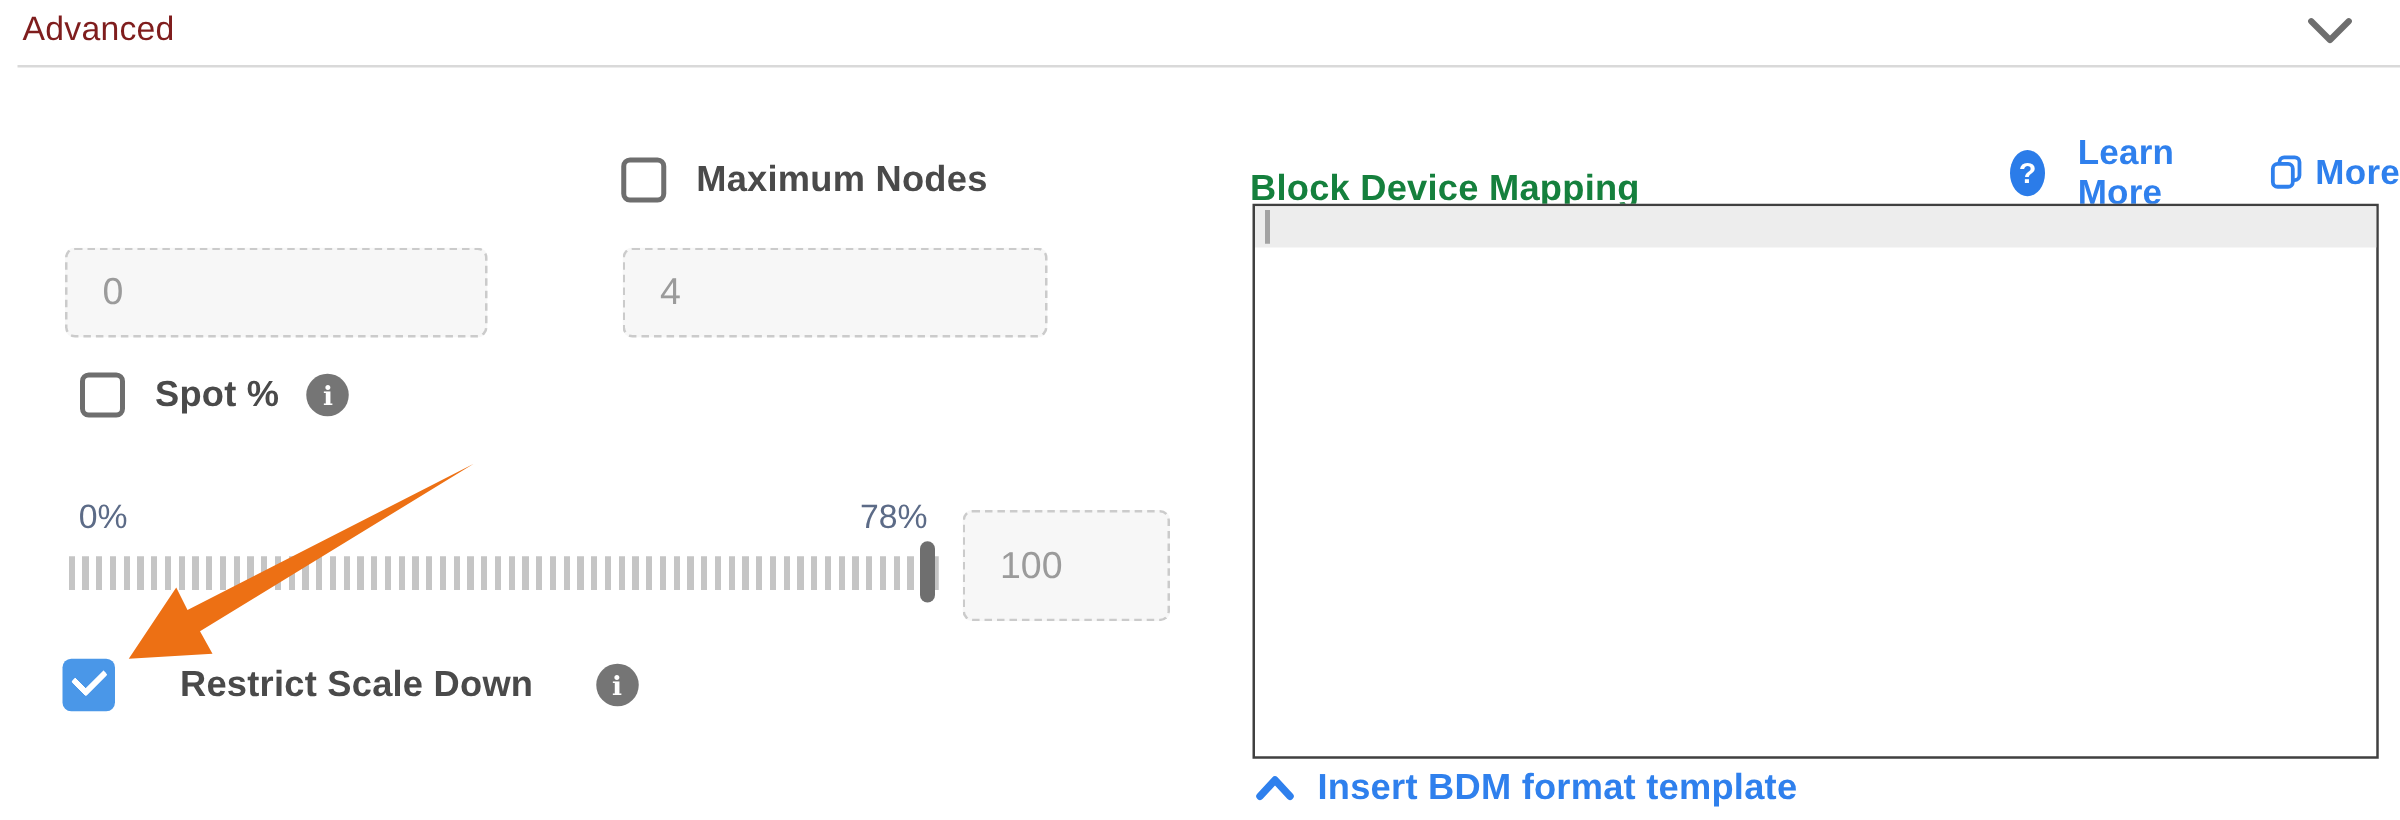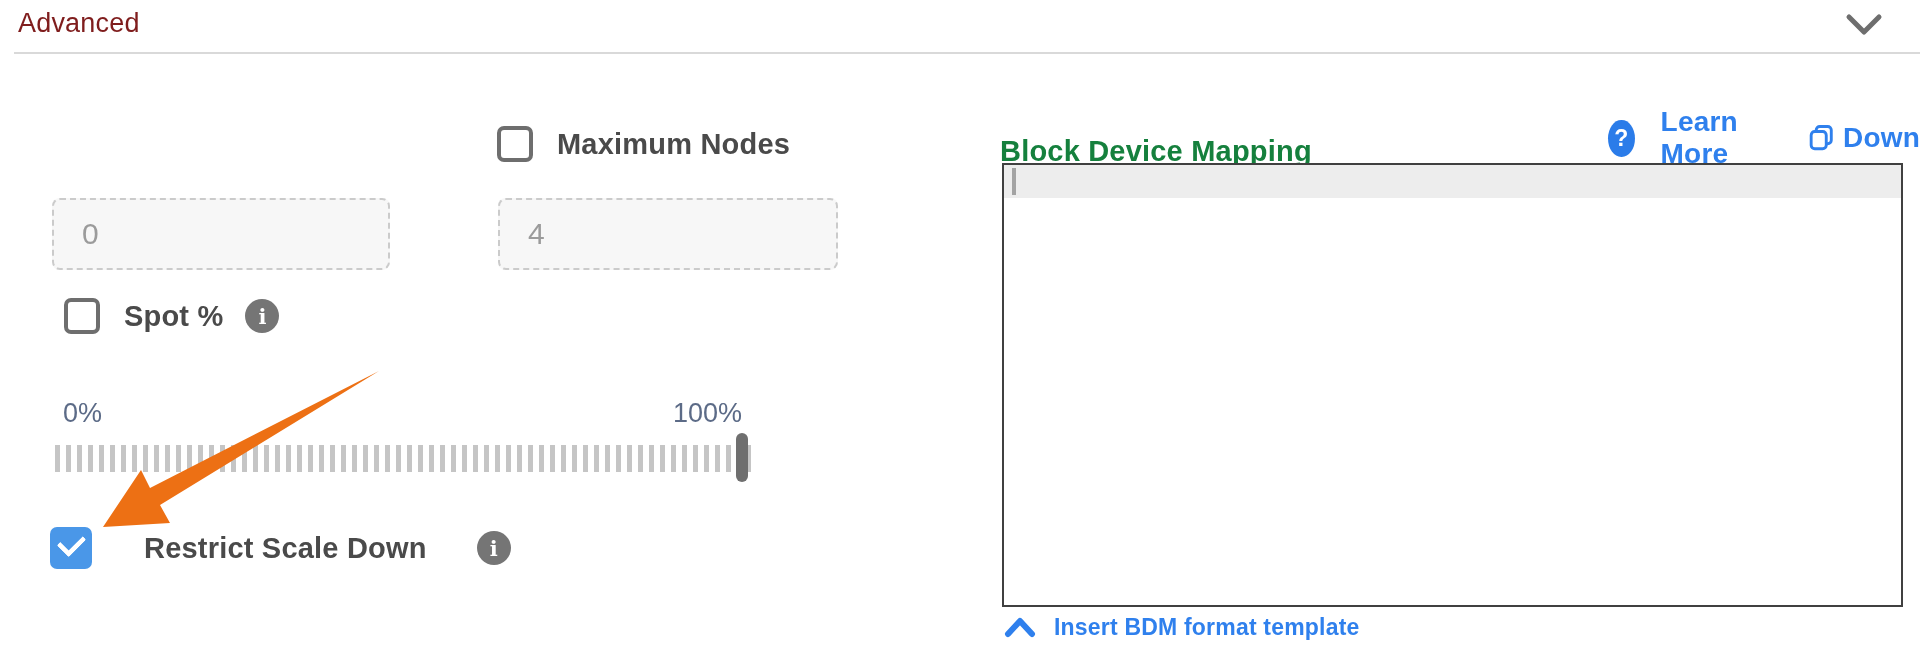--- a/index.html
+++ b/index.html
@@ -40,21 +40,21 @@
   .qmark { width:37px; height:37px; border-radius:50%; background:#2b7ce9; color:#fff; font-size:23px; font-weight:700; display:flex; align-items:center; justify-content:center; cursor:pointer; }
   .link-text { color:#2f80ed; font-size:28px; font-weight:700; cursor:pointer; letter-spacing:0.2px; }
   .lm-text { margin-left:26px; }
   .copy-icon { margin-left:38px; margin-right:10px; cursor:pointer; }
 
   .editor { position:absolute; left:1002px; top:163px; width:901px; height:444px; border:2px solid #404040; background:#fff; cursor:text; }
   .active-line { position:absolute; left:0; right:0; top:0; height:33px; background:#ededed; }
   .caret { position:absolute; left:8px; top:3px; width:4px; height:27px; background:#a3a3a3; }
 
   .insert-row { position:absolute; left:1004px; top:614px; display:flex; align-items:center; cursor:pointer; }
-  .insert-text { margin-left:18px; font-size:23px; }
+  .insert-text { margin-left:18px; font-size:29px; }
 </style>
 </head>
 <body>
 
 <div class="page">
 
   <div class="hdr-title">Advanced</div>
   <svg class="hdr-chevron" viewBox="0 0 38 26">
     <polyline points="4,5 19,20 34,5" fill="none" stroke="#6e6e6e" stroke-width="5" stroke-linecap="round" stroke-linejoin="round"></polyline>
   </svg>
@@ -68,44 +68,45 @@
   </div>
   <input class="dashed-input" style="left: 498px; top: 198px; width: 340px; height: 72px;" placeholder="4">
 
   <div class="cb-row" style="left:52px; top:298px;padding-left:12px;">
     <div class="checkbox"></div>
     <div class="cb-label">Spot %</div>
     <div class="info-icon">i</div>
   </div>
 
   <div class="slider-label" style="left:63px; top:398px;">0%</div>
-  <div class="slider-label" style="left:660px; top:398px; width:82px; text-align:right;">100%</div>
+  <div class="slider-label" style="left:660px; top:398px; width:82px; text-align:right;">78%</div>
   <div class="slider-track"></div>
   <div class="slider-handle"></div>
+  <input class="dashed-input" style="left: 770px; top: 408px; width: 166px; height: 89px;" placeholder="100">
 
   <div class="cb-row" style="left:50px; top:527px;gap:28px;">
     <div class="checkbox checked"></div>
     <div class="cb-label">Restrict Scale Down</div>
     <div class="info-icon">i</div>
   </div>
 
   <svg class="arrow-svg" viewBox="0 0 450 600">
     <polygon points="379,371 150,488 141,470 103,527 170,523 160,505" fill="#ed7014"></polygon>
   </svg>
 
   <div class="bdm-title">Block Device Mapping</div>
 
   <div class="links">
     <div class="qmark">?</div>
     <div class="link-text lm-text">Learn More</div>
     <svg class="copy-icon" width="34" height="38" viewBox="0 0 34 38">
       <rect x="10" y="3" width="21" height="24" rx="5" fill="none" stroke="#2f80ed" stroke-width="4"></rect>
       <rect x="3" y="10" width="21" height="24" rx="5" fill="#fff" stroke="#2f80ed" stroke-width="4"></rect>
     </svg>
-    <div class="link-text">Down</div>
+    <div class="link-text">More</div>
   </div>
 
   <div class="editor">
     <div class="active-line"></div>
     <div class="caret"></div>
     <span></span>
   </div>
 
   <div class="insert-row">
     <svg width="32" height="24" viewBox="0 0 32 24">

